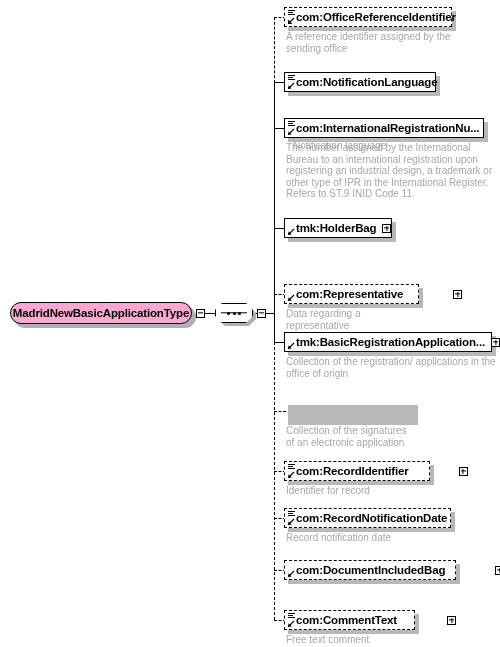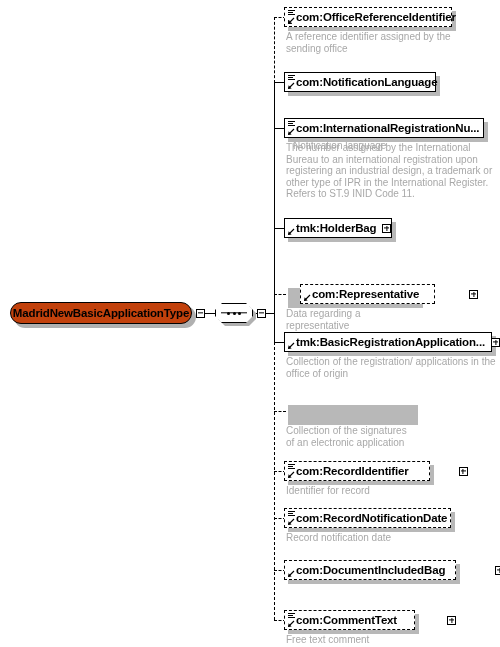--- a/index.html
+++ b/index.html
@@ -24,21 +24,21 @@
 
   
   .root-node {
     position: absolute;
     left: 10px;
     top: 302px;
     width: 182px;
     height: 22px;
     border: 1.6px solid #000;
     border-radius: 11px;
-    background: #c2410c;
+    background: #f9a8d4;
     box-sizing: border-box;
     z-index: 5;
   }
   .root-node .root-label {
     position: absolute;
     left: 0; right: 0; top: 0; bottom: 0;
     display: flex;
     align-items: center;
     justify-content: center;
     font-size: 11.5px;
@@ -353,21 +353,21 @@
           <path d="M7 1 L1.5 6.5" stroke="#000" stroke-width="1.1" fill="none"></path>
           <path d="M1 7 L4.6 6.6 L1.6 3.2 Z" fill="#000"></path>
         </svg>
     </span>
     <span class="elem-label">tmk:HolderBag</span>
     <span class="plus-box"></span>
   </div>
 
   <div class="conn-d h" style="left:273.5px; top:294px; width:12px;"></div>
   <div class="elem-shadow" style="left:288px; top:288px; width:135px;"></div>
-  <div class="elem dashed" style="left:284px; top:284px; width:135px;margin-left:16px;">
+  <div class="elem dashed" style="left:284px; top:284px; width:135px;">
     <span class="arrow-icon">
       <svg width="8" height="8" viewBox="0 0 8 8">
           <path d="M7 1 L1.5 6.5" stroke="#000" stroke-width="1.1" fill="none"></path>
           <path d="M1 7 L4.6 6.6 L1.6 3.2 Z" fill="#000"></path>
         </svg>
     </span>
     <span class="elem-label">com:Representative</span>
     <span class="plus-box"></span>
   </div>
   <div class="doc" style="left:286px; top:308px; width:200px;">Data regarding a

